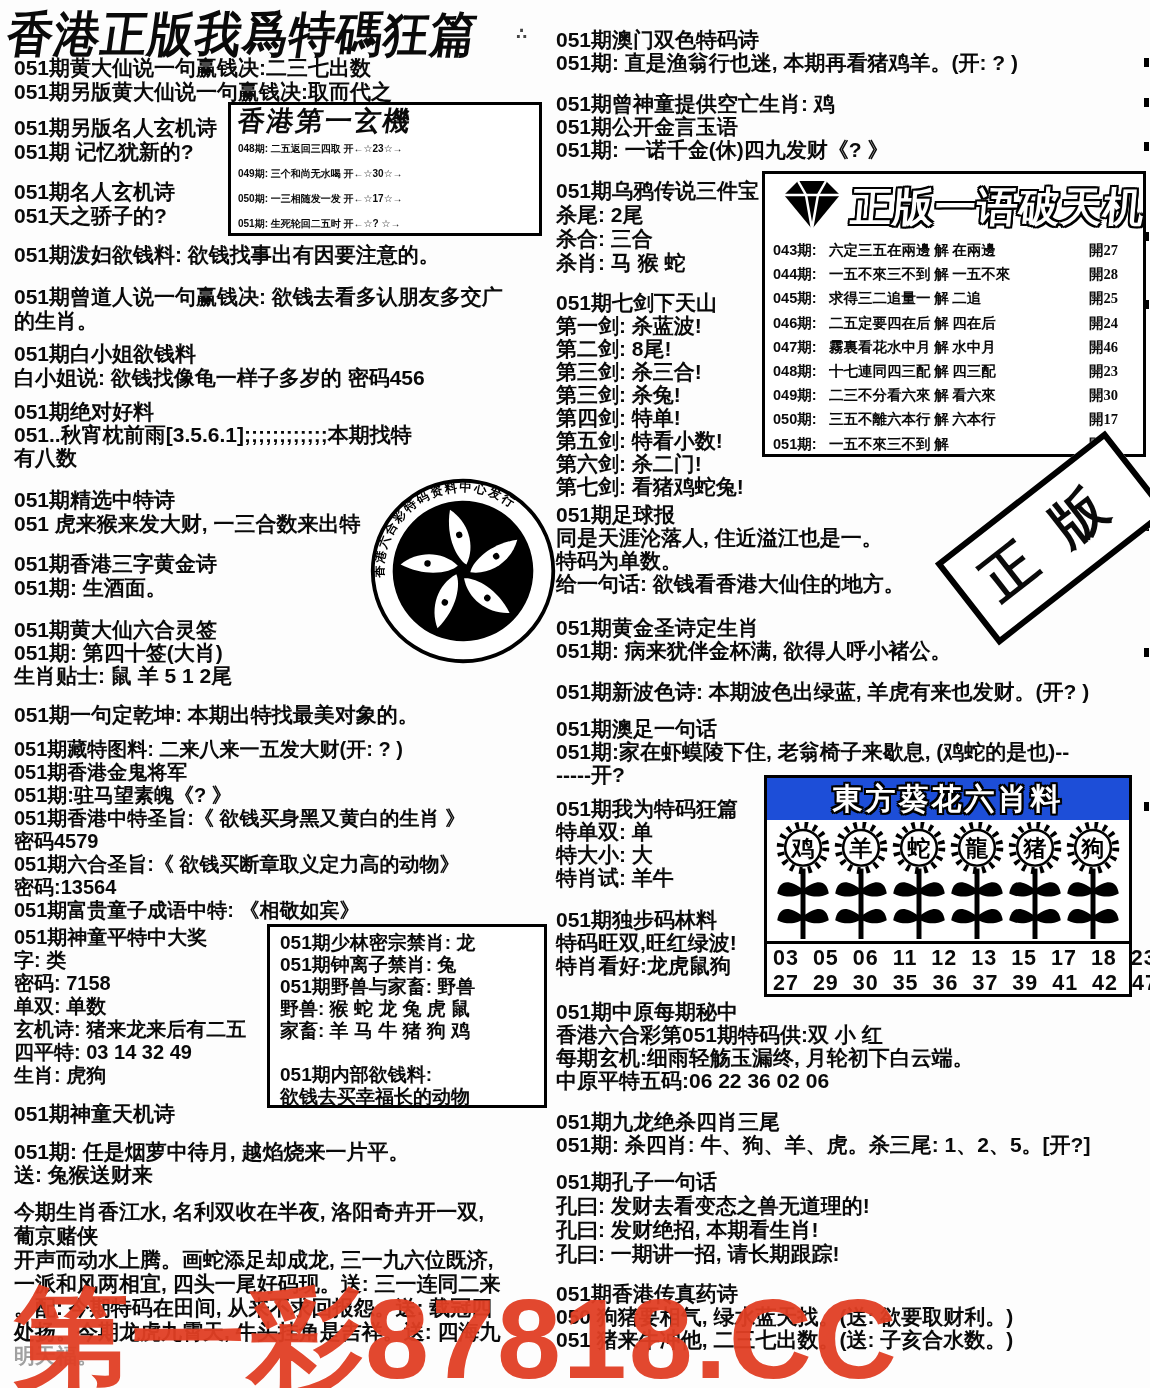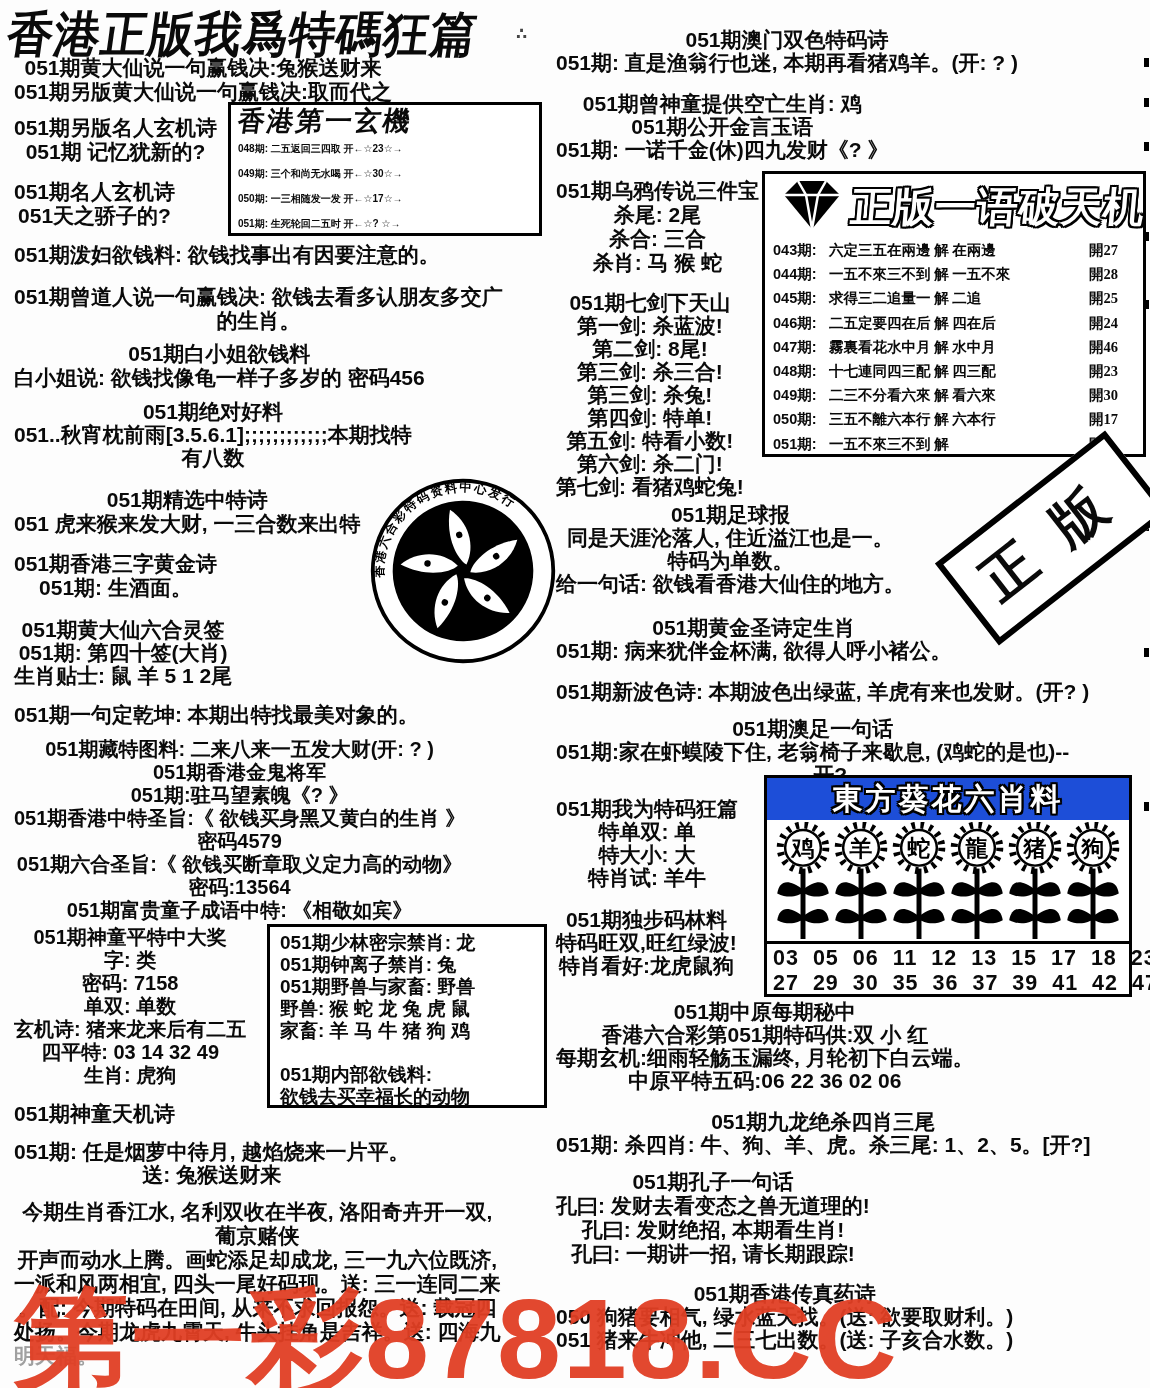--- a/index.html
+++ b/index.html
@@ -1,18 +1,18 @@
 <!DOCTYPE html>
 <html><head>
 <meta charset="utf-8">
 <style>
   html,body{margin:0;padding:0;background:#e9e9e9;}
   .page{position:relative;width:1150px;height:1388px;background:#fdfdfd;overflow:hidden;
         font-family:"Liberation Sans","DejaVu Sans",sans-serif;font-weight:bold;color:#0a0a0a;}
-  .blk{position:absolute;white-space:nowrap;font-size:21px;line-height:24px;z-index:3;text-align:center;}
+  .blk{position:absolute;white-space:nowrap;font-size:21px;line-height:24px;z-index:3;}
   .lh23{line-height:23px;}
   .fs20{font-size:20px;}
   .main-title{position:absolute;left:12px;top:2px;margin:0;font-size:46px;font-weight:900;
         letter-spacing:1px;transform:skewX(-8deg) scaleY(1.06);transform-origin:left top;z-index:3;}
   .dots{position:absolute;left:516px;top:24px;font-size:16px;color:#444;z-index:3;}
   .box{position:absolute;border:3px solid #000;background:#fff;z-index:4;box-sizing:border-box;}
   
   .xuanji{left:228px;top:102px;width:314px;height:134px;padding:1px 7px;}
   .xuanji .bt{font-size:27px;font-weight:900;transform:skewX(-8deg);transform-origin:left;letter-spacing:2px;line-height:30px;}
   .xuanji .xrow{font-size:10px;line-height:25px;white-space:nowrap;}
@@ -87,21 +87,21 @@
       </g>
       <path id="sealArc" d="M 16 100 A 84 84 0 0 1 184 100" fill="none"></path>
       <text font-size="13" letter-spacing="2" fill="#000"><textPath href="#sealArc" startOffset="4%">香港六合彩特码资料中心发行</textPath></text>
     </svg>
   </div>
 
   <h1 class="main-title">香港正版我爲特碼狂篇</h1>
   <div class="dots">∴</div>
 
   <div class="blk" style="left:14px;top:56px">
-    <div>051期黄大仙说一句赢钱决:兔猴送财来</div>
+    <div>051期黄大仙说一句赢钱决:二三七出数</div>
     <div>051期另版黄大仙说一句赢钱决:取而代之</div>
   </div>
   <div class="blk" style="left:14px;top:116px">
     <div>051期另版名人玄机诗</div>
     <div>051期 记忆犹新的?</div>
   </div>
   <div class="blk" style="left:14px;top:180px">
     <div>051期名人玄机诗</div>
     <div>051天之骄子的?</div>
   </div>

